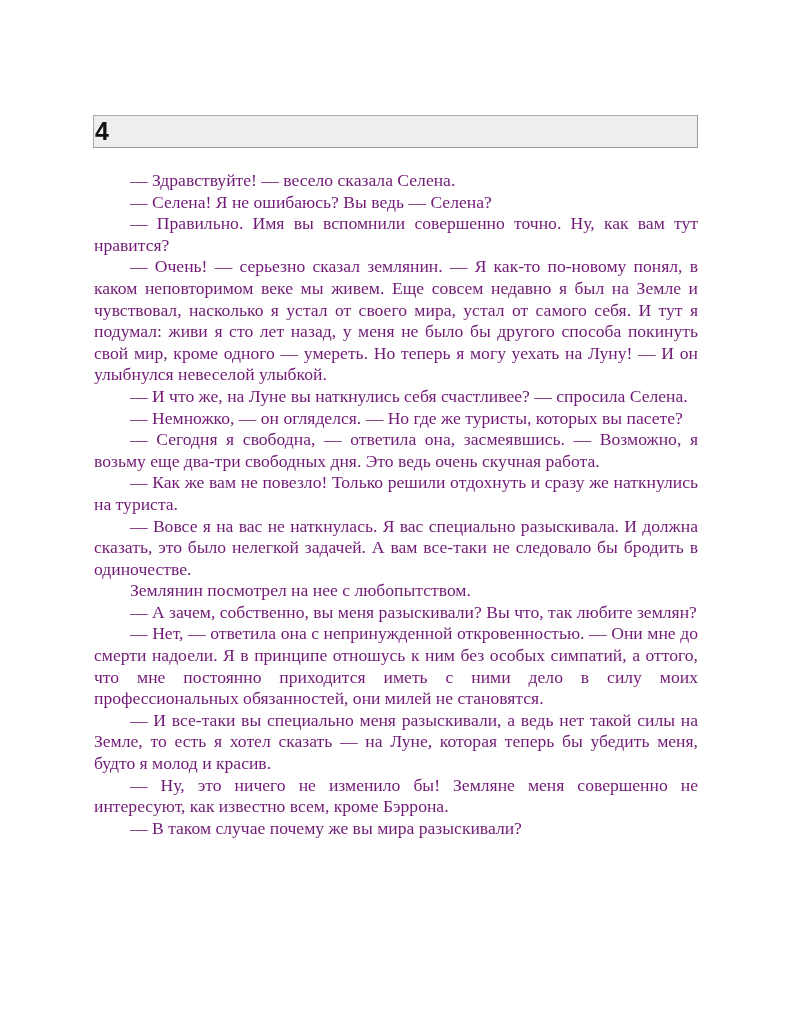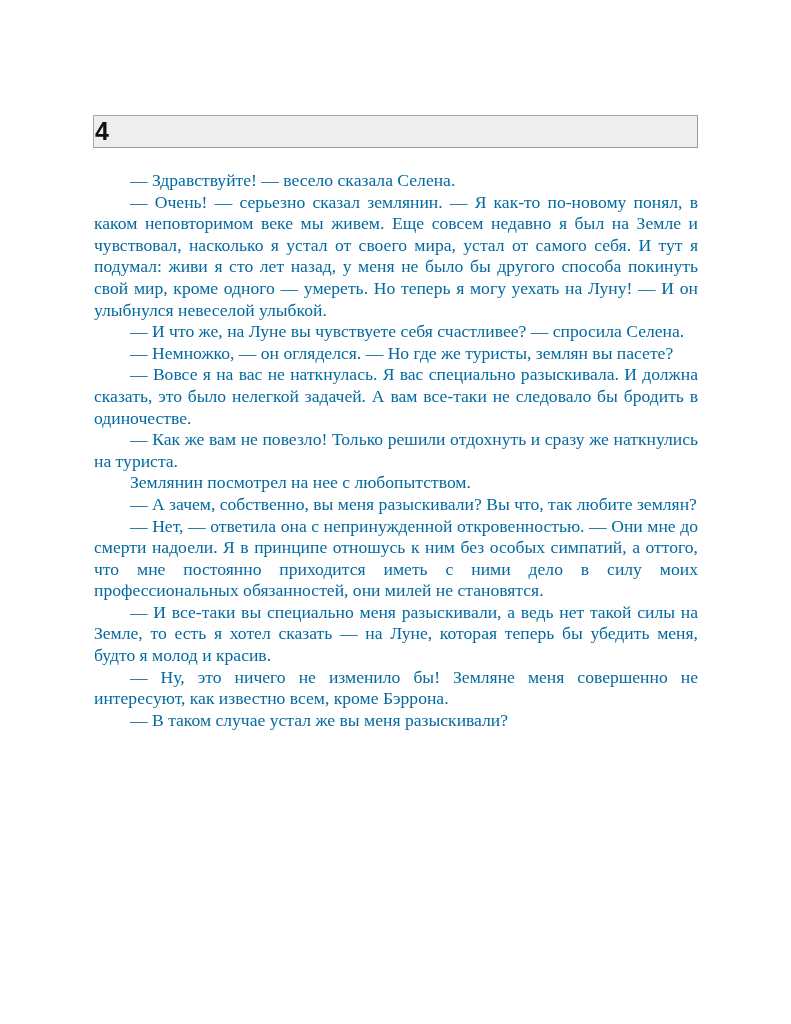--- a/index.html
+++ b/index.html
@@ -36,42 +36,45 @@
       font-size: 25px;
       line-height: 31px;
       color: #111111;
       display: block;
     }
     .text {
       margin-top: 22px;
       font-family: "Liberation Serif", serif;
       font-size: 17.6px;
       line-height: 21.6px;
-      color: #0369a1;
+      color: #701a75;
       text-align: justify;
     }
     .text p {
       margin: 0;
       text-indent: 36px;
     }
   </style>
 </head>
 <body>
 
 <div class="page">
   <div class="chapter-box">
     <span class="chapter-num">4</span>
   </div>
   <div class="text">
     <p>— Здравствуйте! — весело сказала Селена.</p>
+    <p>— Селена! Я не ошибаюсь? Вы ведь — Селена?</p>
+    <p>— Правильно. Имя вы вспомнили совершенно точно. Ну, как вам тут нравится?</p>
     <p>— Очень! — серьезно сказал землянин. — Я как-то по-новому понял, в каком неповторимом веке мы живем. Еще совсем недавно я был на Земле и чувствовал, насколько я устал от своего мира, устал от самого себя. И тут я подумал: живи я сто лет назад, у меня не было бы другого способа покинуть свой мир, кроме одного — умереть. Но теперь я могу уехать на Луну! — И он улыбнулся невеселой улыбкой.</p>
-    <p>— И что же, на Луне вы чувствуете себя счастливее? — спросила Селена.</p>
-    <p>— Немножко, — он огляделся. — Но где же туристы, землян вы пасете?</p>
+    <p>— И что же, на Луне вы наткнулись себя счастливее? — спросила Селена.</p>
+    <p>— Немножко, — он огляделся. — Но где же туристы, которых вы пасете?</p>
+    <p>— Сегодня я свободна, — ответила она, засмеявшись. — Возможно, я возьму еще два-три свободных дня. Это ведь очень скучная работа.</p>
+    <p>— Как же вам не повезло! Только решили отдохнуть и сразу же наткнулись на туриста.</p>
     <p>— Вовсе я на вас не наткнулась. Я вас специально разыскивала. И должна сказать, это было нелегкой задачей. А вам все-таки не следовало бы бродить в одиночестве.</p>
-    <p>— Как же вам не повезло! Только решили отдохнуть и сразу же наткнулись на туриста.</p>
     <p>Землянин посмотрел на нее с любопытством.</p>
     <p>— А зачем, собственно, вы меня разыскивали? Вы что, так любите землян?</p>
     <p>— Нет, — ответила она с непринужденной откровенностью. — Они мне до смерти надоели. Я в принципе отношусь к ним без особых симпатий, а оттого, что мне постоянно приходится иметь с ними дело в силу моих профессиональных обязанностей, они милей не становятся.</p>
     <p>— И все-таки вы специально меня разыскивали, а ведь нет такой силы на Земле, то есть я хотел сказать — на Луне, которая теперь бы убедить меня, будто я молод и красив.</p>
     <p>— Ну, это ничего не изменило бы! Земляне меня совершенно не интересуют, как известно всем, кроме Бэррона.</p>
-    <p>— В таком случае устал же вы меня разыскивали?</p>
+    <p>— В таком случае почему же вы мира разыскивали?</p>
   </div>
 </div>
 
 </body></html>

